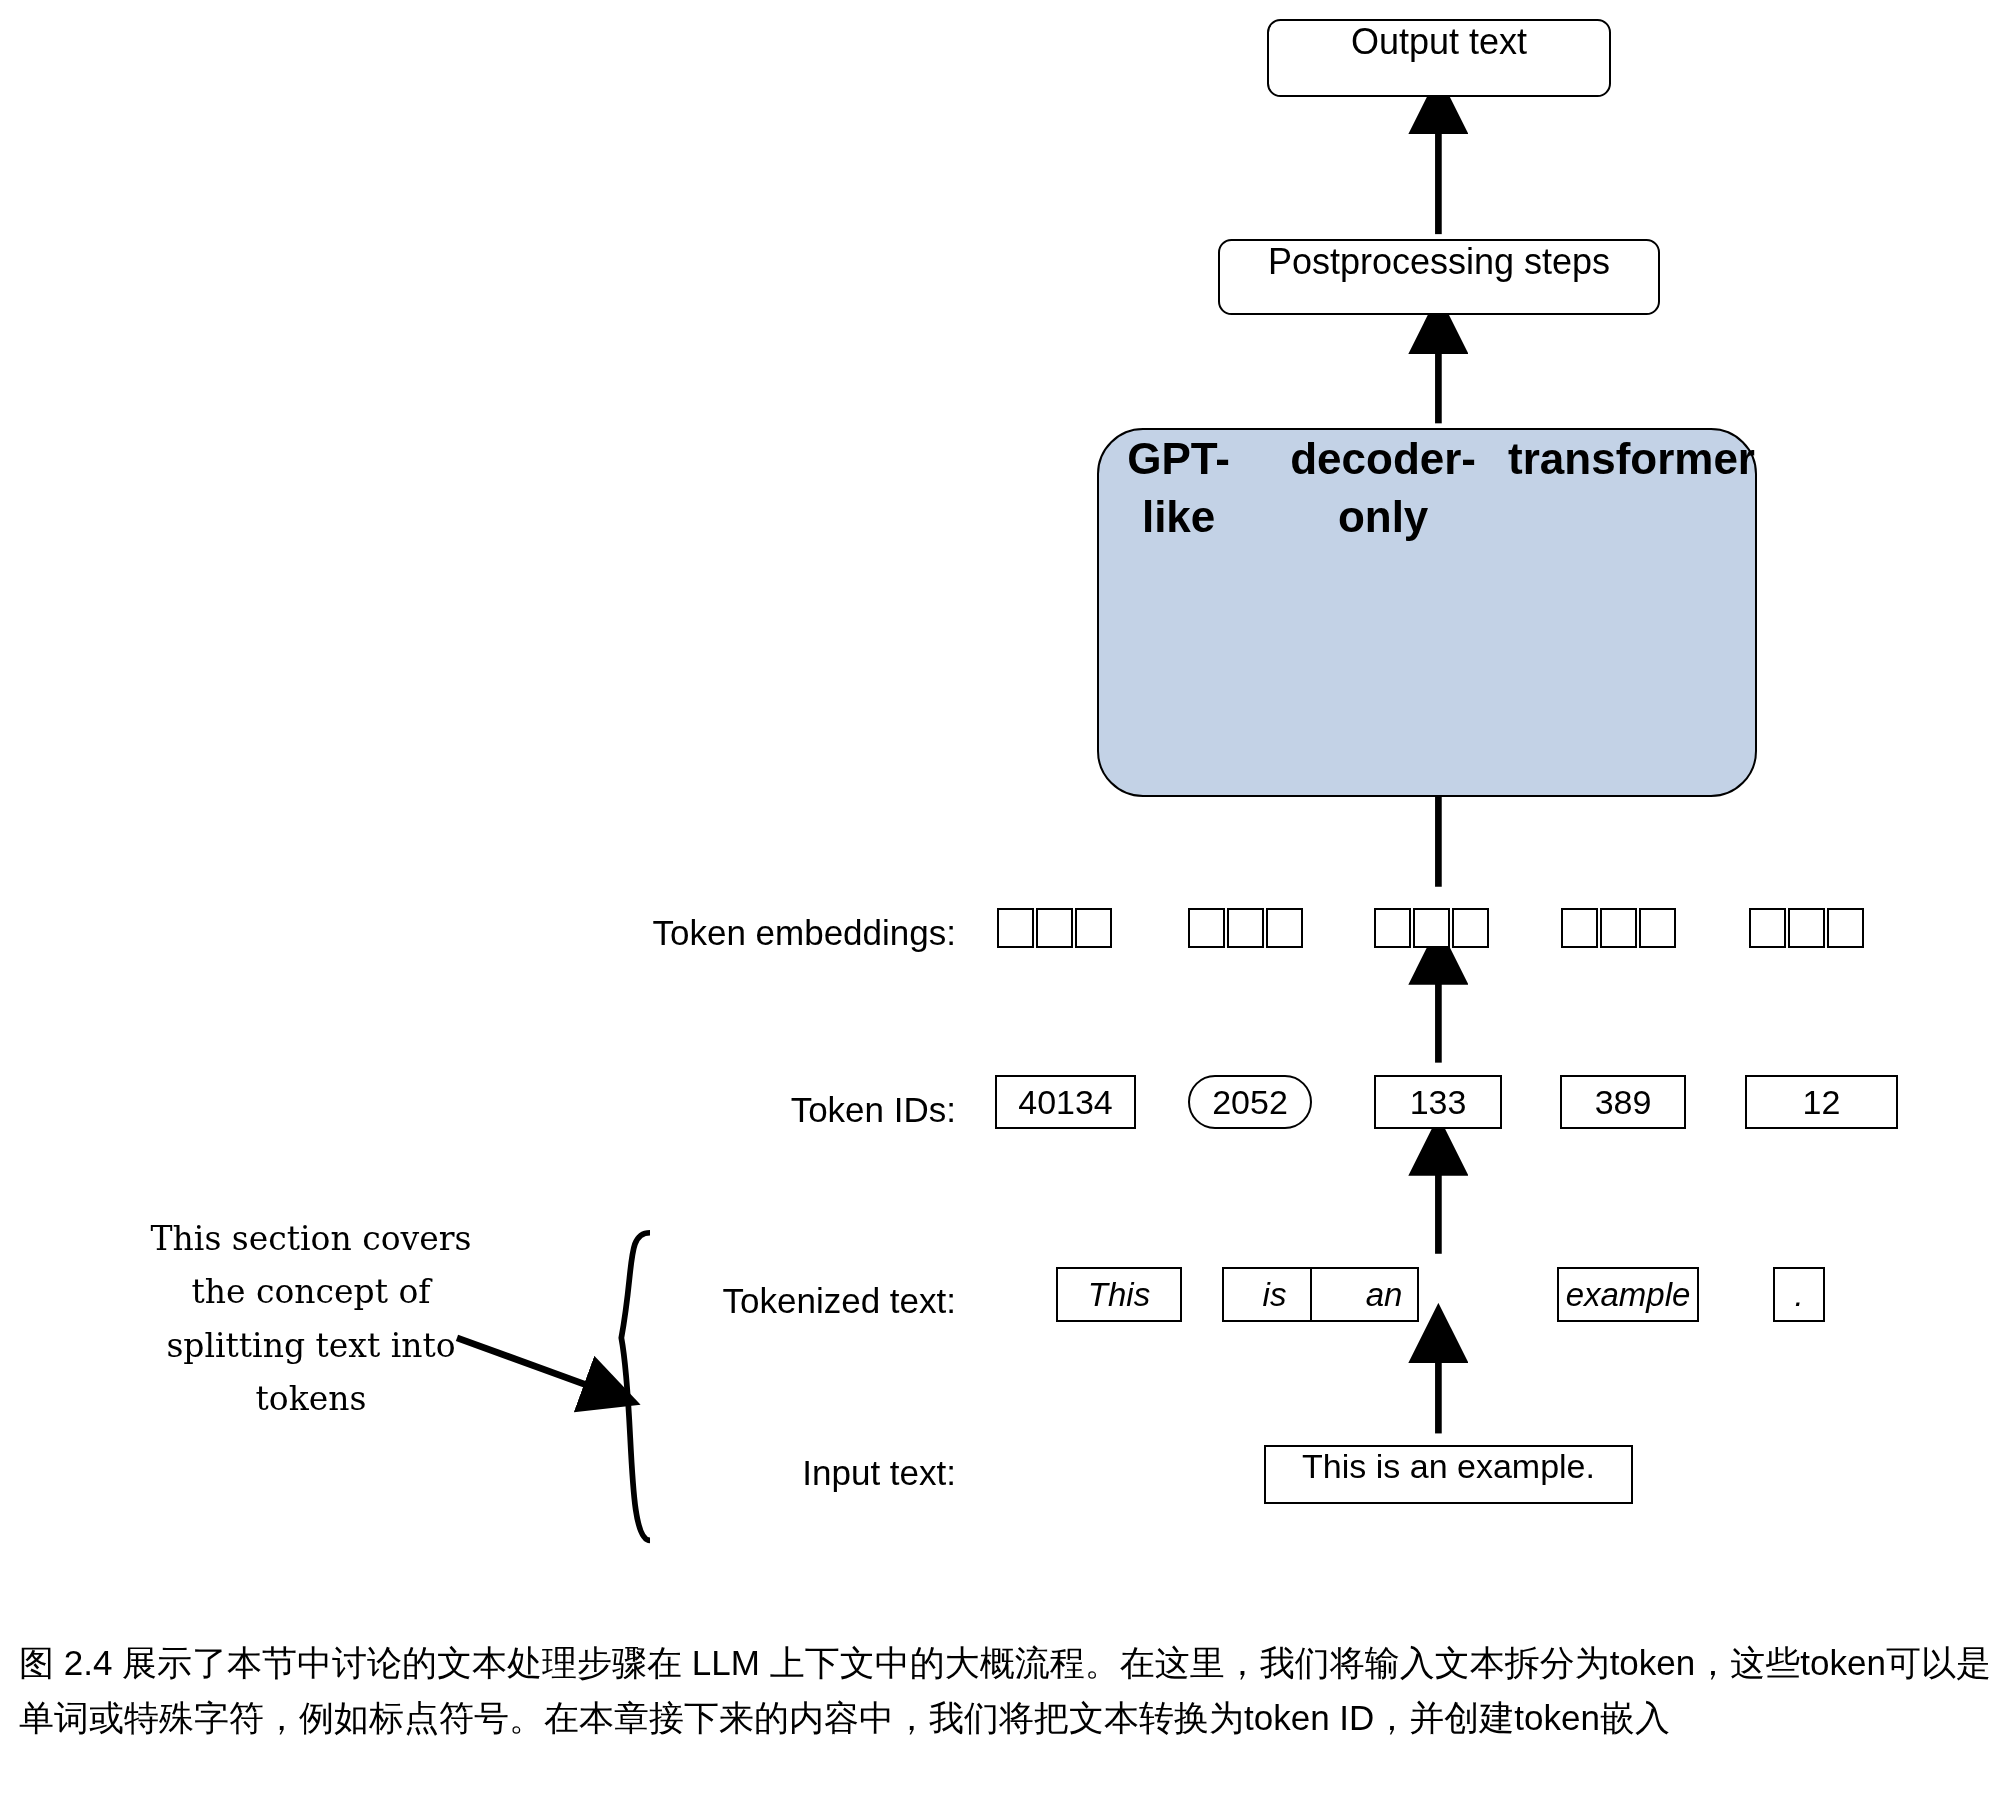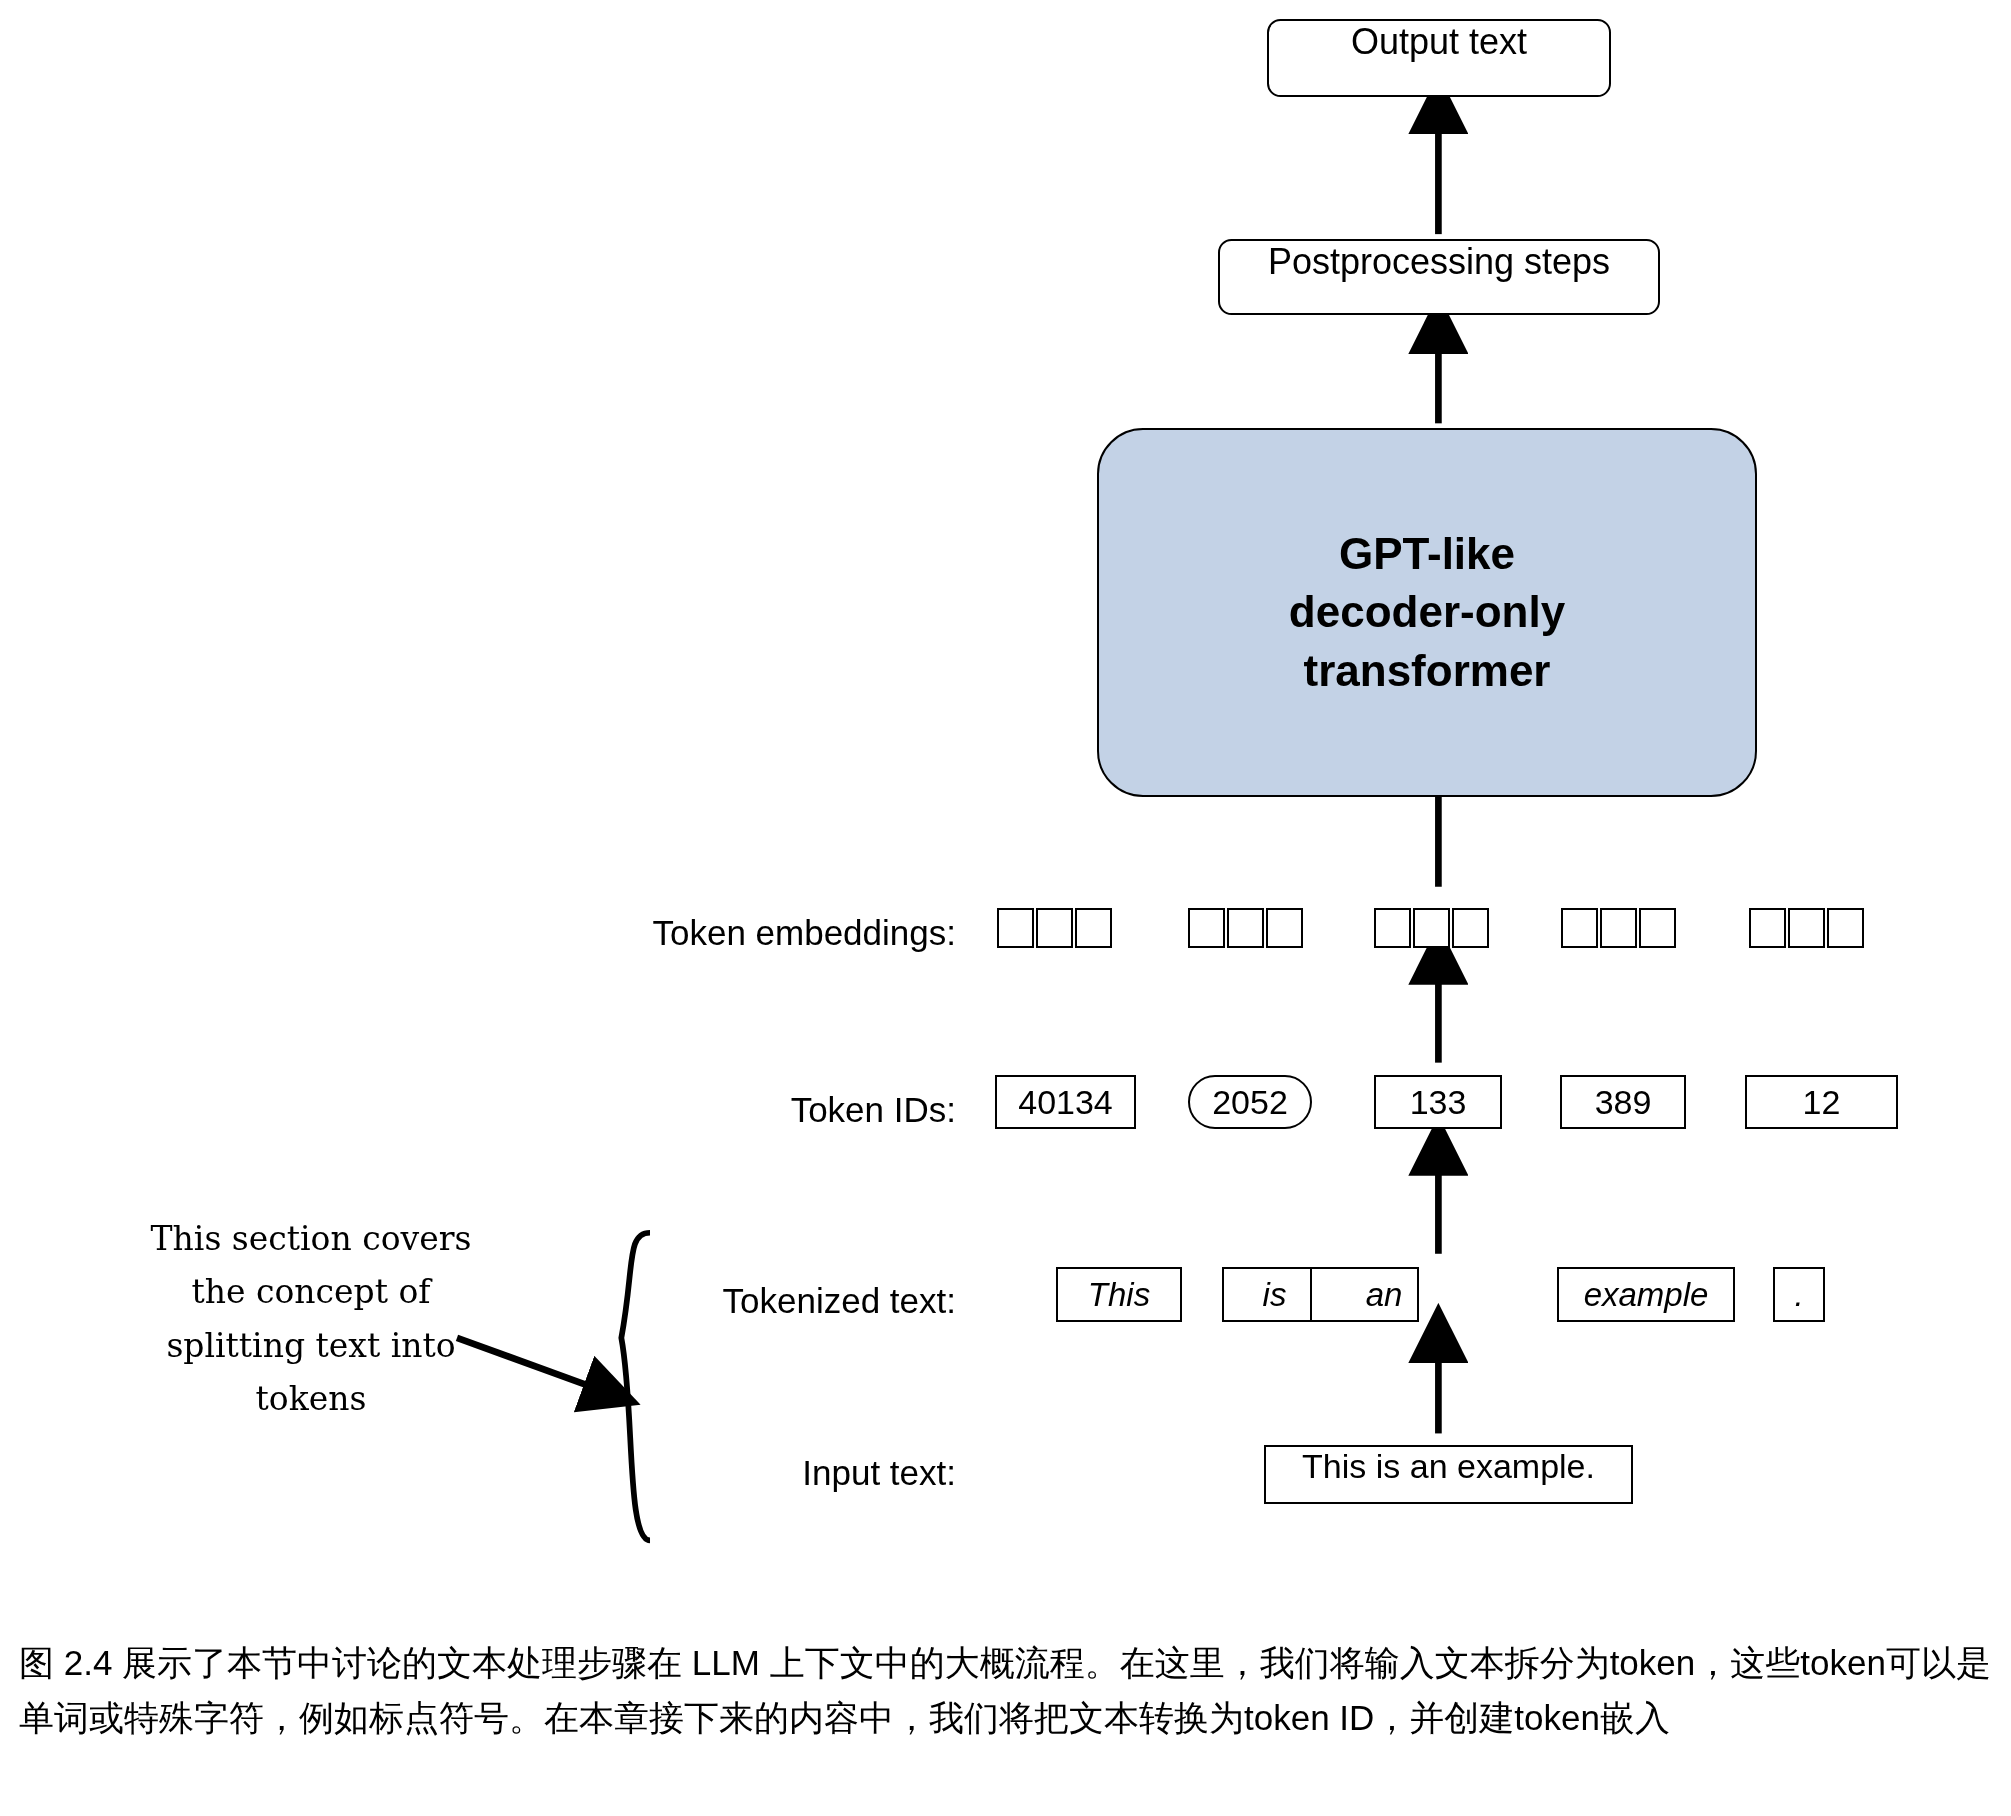--- a/index.html
+++ b/index.html
@@ -59,21 +59,21 @@
     left: 1097px;
     top: 428px;
     width: 660px;
     height: 369px;
     border-radius: 46px;
     background: #c3d2e6;
     border: 2.9px solid #000;
     font-size: 44px;
     font-weight: bold;
     line-height: 1.32;
-    flex-direction: column;
+    flex-direction: row;
   }
 
   
   .row-label {
     position: absolute;
     font-size: 35px;
     text-align: right;
     white-space: nowrap;
   }
   #label-token-embeddings { left: 382px; top: 913px; width: 574px; }
@@ -261,21 +261,21 @@
 
   <div class="tok" style="left:1056px; width:126px;justify-content:center;">
     <span>This</span>
   </div>
   <div class="tok" style="left:1222px; width:105px;">
     <span>is</span>
   </div>
   <div class="tok" style="left:1310px; width:109px;padding-left:39px;">
     <span>an</span>
   </div>
-  <div class="tok" style="left:1557px; width:178px;justify-content:center;">
+  <div class="tok" style="left:1557px; width:142px;justify-content:center;">
     <span>example</span>
   </div>
   <div class="tok" style="left:1773px; width:52px;">
     <span>.</span>
   </div>
 
   <div class="node" id="input-text-box">
     <span>This is an example.</span>
   </div>
 

